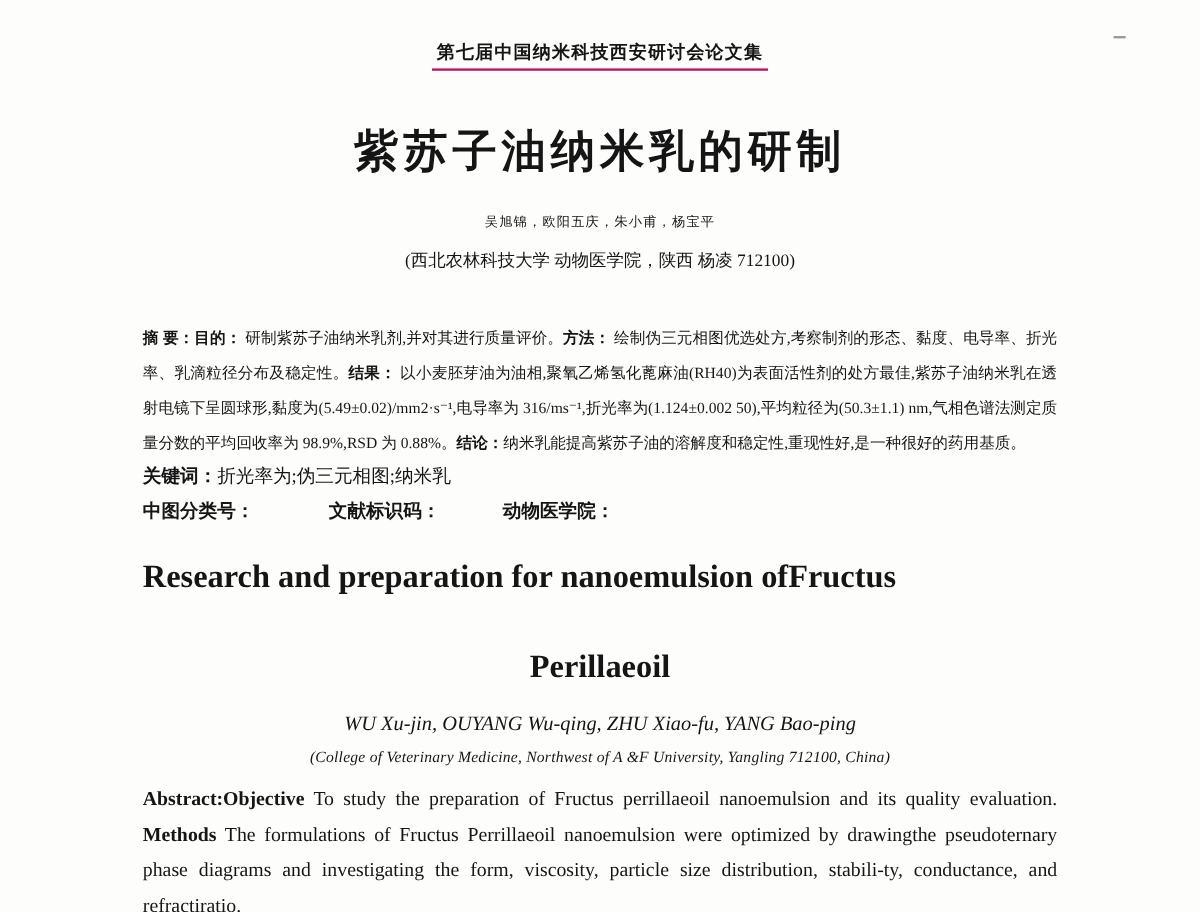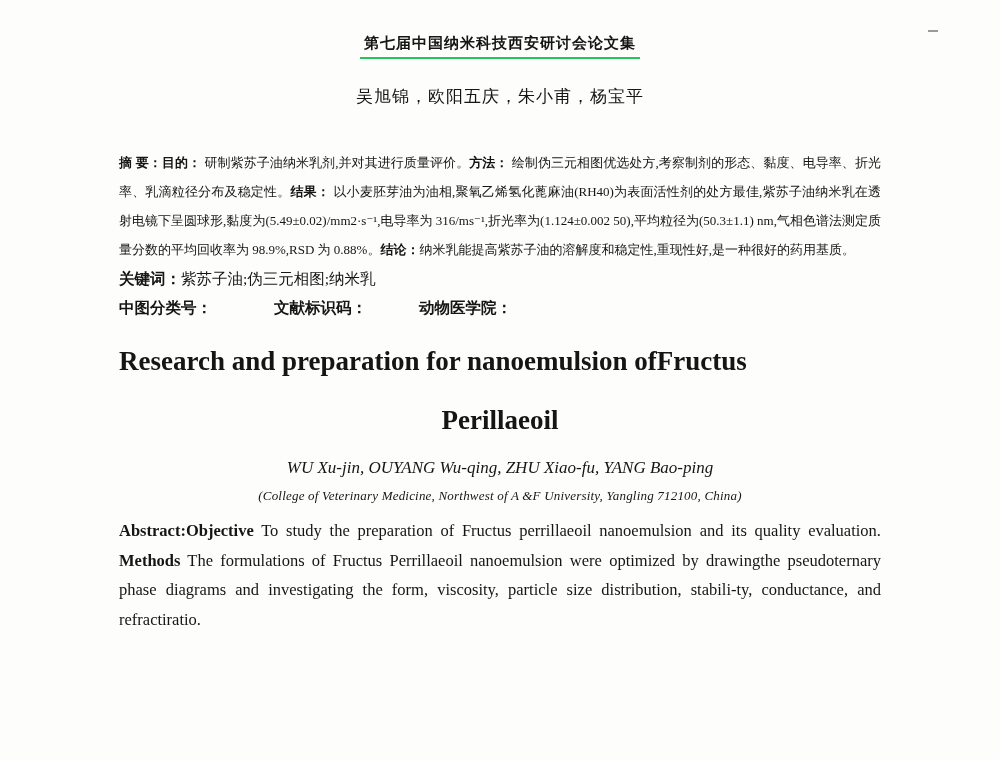--- a/index.html
+++ b/index.html
@@ -12,35 +12,35 @@
   .page{width:762px;margin:0 auto;position:relative;}
   
   .journal-header{
     text-align:center;
     padding-top:34px;
   }
   .journal-header .rule{
     display:inline-block;
     font-size:15px;font-weight:bold;
     font-family:"Liberation Sans","DejaVu Sans",sans-serif;
-    border-bottom:2px solid #22c55e;
+    border-bottom:2px solid #be185d;
     padding:0 4px 4px 4px;
     letter-spacing:1px;
   }
   .scan-artifact{
     position:absolute;top:30px;right:62px;
     width:10px;height:2px;background:#9a9a9a;
   }
   
   .cn-title{
     text-align:center;font-size:37px;font-weight:bold;
     letter-spacing:4px;margin-top:42px;
   }
   .cn-authors{
-    text-align:center;font-size:17px;margin-top:26px;letter-spacing:1px;
+    text-align:center;font-size:11px;margin-top:26px;letter-spacing:1px;
   }
   .cn-affiliation{
     text-align:center;font-size:14.5px;margin-top:16px;
   }
   
   .cn-abstract{
     margin-top:40px;
     font-size:13px;line-height:29px;
     text-align:justify;
   }
@@ -49,21 +49,21 @@
   .cn-clc{font-size:15.5px;line-height:29px;margin-top:0;}
   .cn-clc .gap1{margin-right:62px;}
   .cn-clc .gap2{margin-right:52px;}
   
   .en-title{
     text-align:left;font-weight:bold;font-size:27px;
     margin-top:26px;line-height:1;
   }
   .en-title-2{
     text-align:center;font-weight:bold;font-size:27px;
-    margin-top:32px;line-height:1;
+    margin-top:48px;line-height:1;
   }
   .en-authors{
     text-align:center;font-style:italic;font-size:17px;margin-top:24px;
   }
   .en-affiliation{
     text-align:center;font-style:italic;font-size:13px;margin-top:10px;
     letter-spacing:.2px;
   }
   .en-abstract{
     margin-top:12px;
@@ -78,30 +78,32 @@
 <body>
 
 <div class="scan-artifact"></div>
 
 <div class="page">
 
   <div class="journal-header">
     <span class="rule">第七届中国纳米科技西安研讨会论文集</span>
   </div>
 
+  <h1 class="cn-title" style="margin-bottom:0;">紫苏子油纳米乳的研制</h1>
 
   <p class="cn-authors">吴旭锦，欧阳五庆，朱小甫，杨宝平</p>
 
+  <p class="cn-affiliation">(西北农林科技大学 动物医学院，陕西 杨凌 712100)</p>
 
   <p class="cn-abstract">
     <span class="hei">摘 要：</span><span class="hei">目的：</span><span> 研制紫苏子油纳米乳剂,并对其进行质量评价。</span><span class="hei">方法：</span><span> 绘制伪三元相图优选处方,考察制剂的形态、黏度、电导率、折光率、乳滴粒径分布及稳定性。</span><span class="hei">结果：</span><span> 以小麦胚芽油为油相,聚氧乙烯氢化蓖麻油(RH40)为表面活性剂的处方最佳,紫苏子油纳米乳在透射电镜下呈圆球形,黏度为(5.49±0.02)/mm2·s⁻¹,电导率为 316/ms⁻¹,折光率为(1.124±0.002 50),平均粒径为(50.3±1.1) nm,气相色谱法测定质量分数的平均回收率为 98.9%,RSD 为 0.88%。</span><span class="hei">结论：</span><span>纳米乳能提高紫苏子油的溶解度和稳定性,重现性好,是一种很好的药用基质。</span>
   </p>
 
   <p class="cn-keywords">
-    <span class="hei">关键词：</span><span>紫苏子油;伪三元相图;纳米乳</span>
+    <span class="hei">关键词：</span><span>折光率为;伪三元相图;纳米乳</span>
   </p>
 
   <p class="cn-clc">
     <span class="hei gap1">中图分类号：</span><span class="hei gap2">文献标识码：</span><span class="hei">动物医学院：</span>
   </p>
 
   <p class="en-title">Research and preparation for nanoemulsion ofFructus</p>
 
   <p class="en-title-2">Perillaeoil</p>
 

